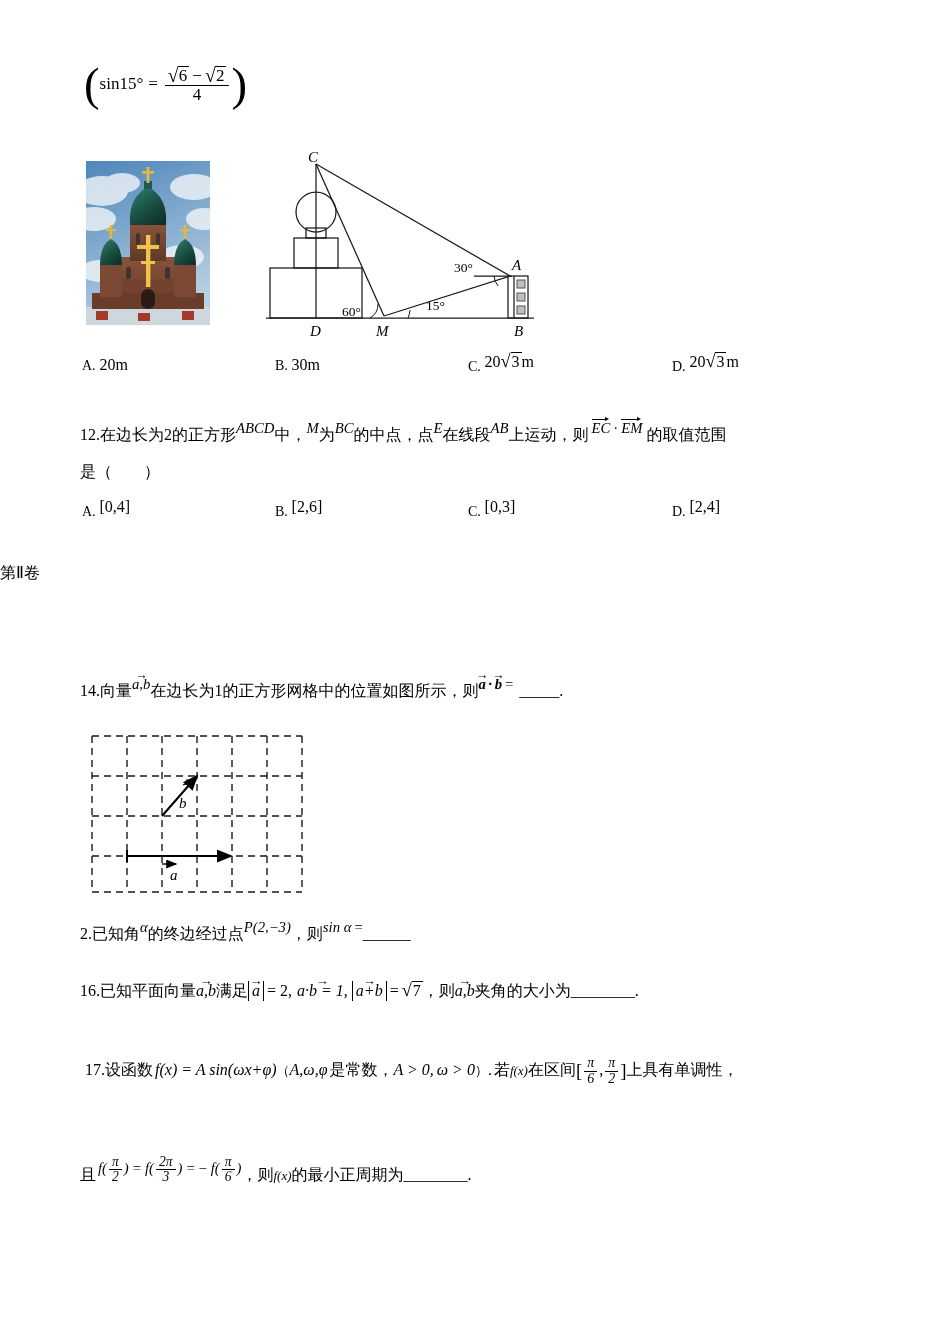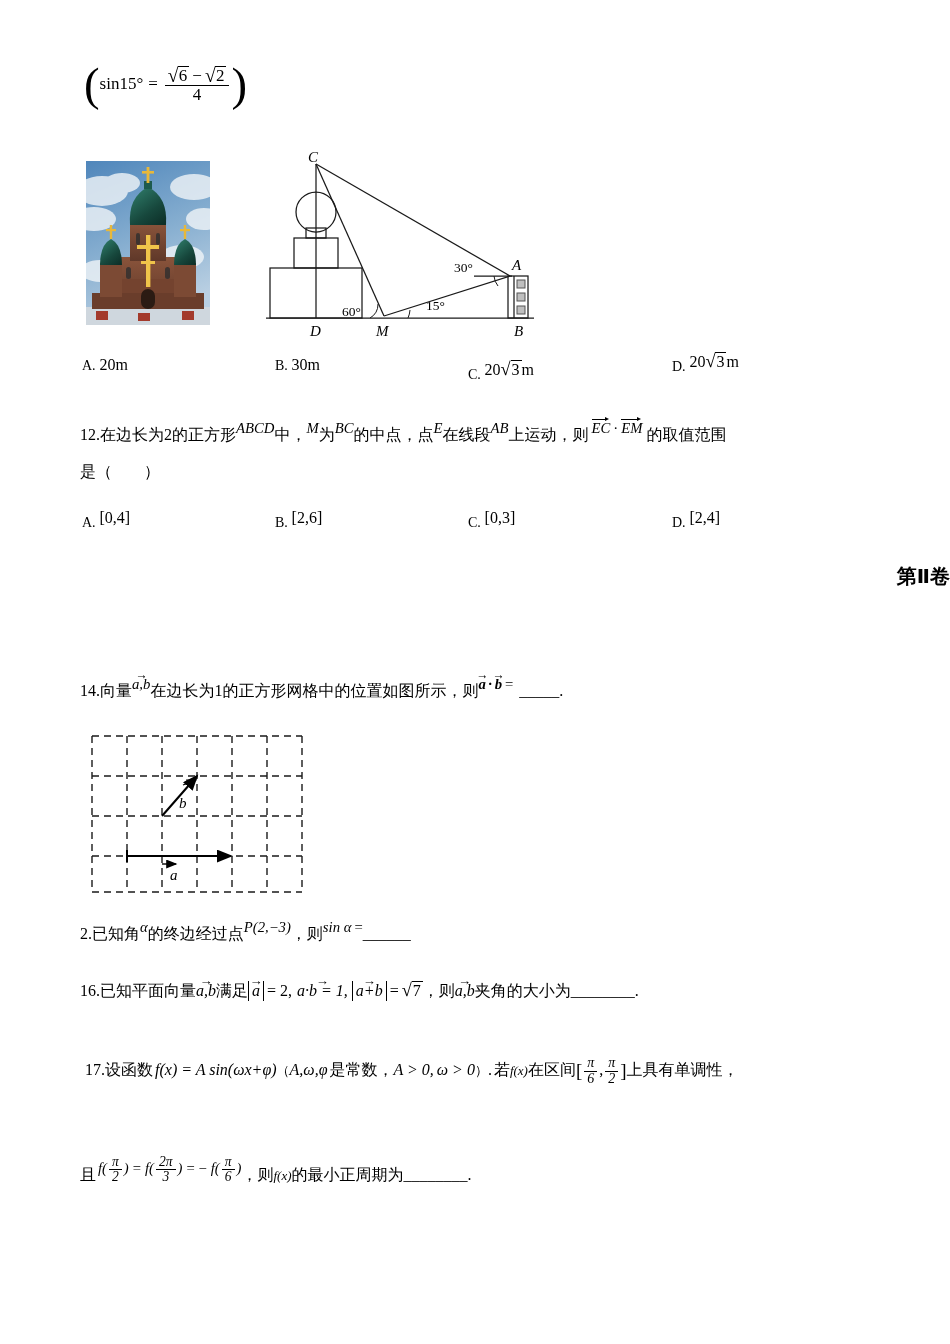--- a/index.html
+++ b/index.html
@@ -114,21 +114,21 @@
     left: 258px; top: 150px;
     width: 296px; height: 190px;
   }
   .opt-row { position: absolute; font-size: 15px; }
   .opt { position: absolute; white-space: nowrap; }
   .opt .lbl { font-family: "Liberation Serif", serif; font-style: normal; font-size: 14px; }
   .opt .val { font-size: 16px; }
 
   #q12 { left: 80px; top: 418px; font-size: 16px; }
   #q12b { left: 80px; top: 462px; font-size: 16px; }
-  #sec2-title { left: 0; top: 563px; width: 950px; text-align: right; font-size: 20px; font-weight: bold; font-family: "DejaVu Sans", sans-serif; }
+  #sec2-title { left: 0; top: 563px; width: 950px; text-align: left; font-size: 16px; font-weight: normal; font-family: "DejaVu Sans", sans-serif; }
   #sec2-head { left: 78px; top: 600px; font-size: 17px; font-weight: bold; font-family: "DejaVu Sans", sans-serif; }
   #q13 { left: 80px; top: 641px; font-size: 16px; }
   #q14 { left: 80px; top: 676px; font-size: 16px; }
   #grid-fig { position: absolute; left: 84px; top: 728px; width: 230px; height: 172px; }
   #q15 { left: 80px; top: 919px; font-size: 16px; }
   #q16 { left: 80px; top: 981px; font-size: 16px; }
   #q17a { left: 85px; top: 1056px; font-size: 16px; }
   #q17b { left: 80px; top: 1155px; font-size: 16px; }
 </style>
 </head>
@@ -282,38 +282,38 @@
 
   <div class="opt-row" style="left:0; top:350px; width:950px; height:30px;">
     <span class="opt" style="left:82px; top:6px;">
       <span class="lbl">A.</span>
       <span class="val mn">20m</span>
     </span>
     <span class="opt" style="left:275px; top:6px;">
       <span class="lbl">B.</span>
       <span class="val mn">30m</span>
     </span>
-    <span class="opt" style="left:468px; top:2px;margin-top:8px;">
+    <span class="opt" style="left:468px; top:2px;">
       <span class="lbl" style="vertical-align:-4px;">C.</span>
       <span class="val mn"><span>20</span><span class="sqrt"><span class="sign">√</span><span class="radicand">3</span></span><span>m</span></span>
     </span>
     <span class="opt" style="left:672px; top:2px;">
       <span class="lbl" style="vertical-align:-4px;">D.</span>
       <span class="val mn"><span>20</span><span class="sqrt"><span class="sign">√</span><span class="radicand">3</span></span><span>m</span></span>
     </span>
   </div>
 
   <div class="row" id="q12">
     <span class="mn">12.</span><span class="cn">在边长为</span><span class="mn">2</span><span class="cn">的正方形</span><span class="mi sup-math">ABCD</span><span class="cn">中，</span><span class="mi sup-math">M</span><span class="cn">为</span><span class="mi sup-math">BC</span><span class="cn">的中点，点</span><span class="mi sup-math">E</span><span class="cn">在线段</span><span class="mi sup-math">AB</span><span class="cn">上运动，则</span><span class="sup-math" style="margin-left:3px;"><span class="vecbar mi">EC</span><span class="mn" style="margin:0 3px;">·</span><span class="vecbar mi">EM</span></span><span class="cn" style="margin-left:4px;">的取值范围</span>
   </div>
   <div class="row" id="q12b">
     <span class="cn">是（　　）</span>
   </div>
 
-  <div class="opt-row" style="left:0; top:505px; width:946px; height:30px;">
+  <div class="opt-row" style="left:0; top:494px; width:946px; height:30px;">
     <span class="opt" style="left:82px; top:4px;">
       <span class="lbl" style="vertical-align:-4px;">A.</span>
       <span class="val mn">[0,4]</span>
     </span>
     <span class="opt" style="left:275px; top:4px;">
       <span class="lbl" style="vertical-align:-4px;">B.</span>
       <span class="val mn">[2,6]</span>
     </span>
     <span class="opt" style="left:468px; top:4px;">
       <span class="lbl" style="vertical-align:-4px;">C.</span>

